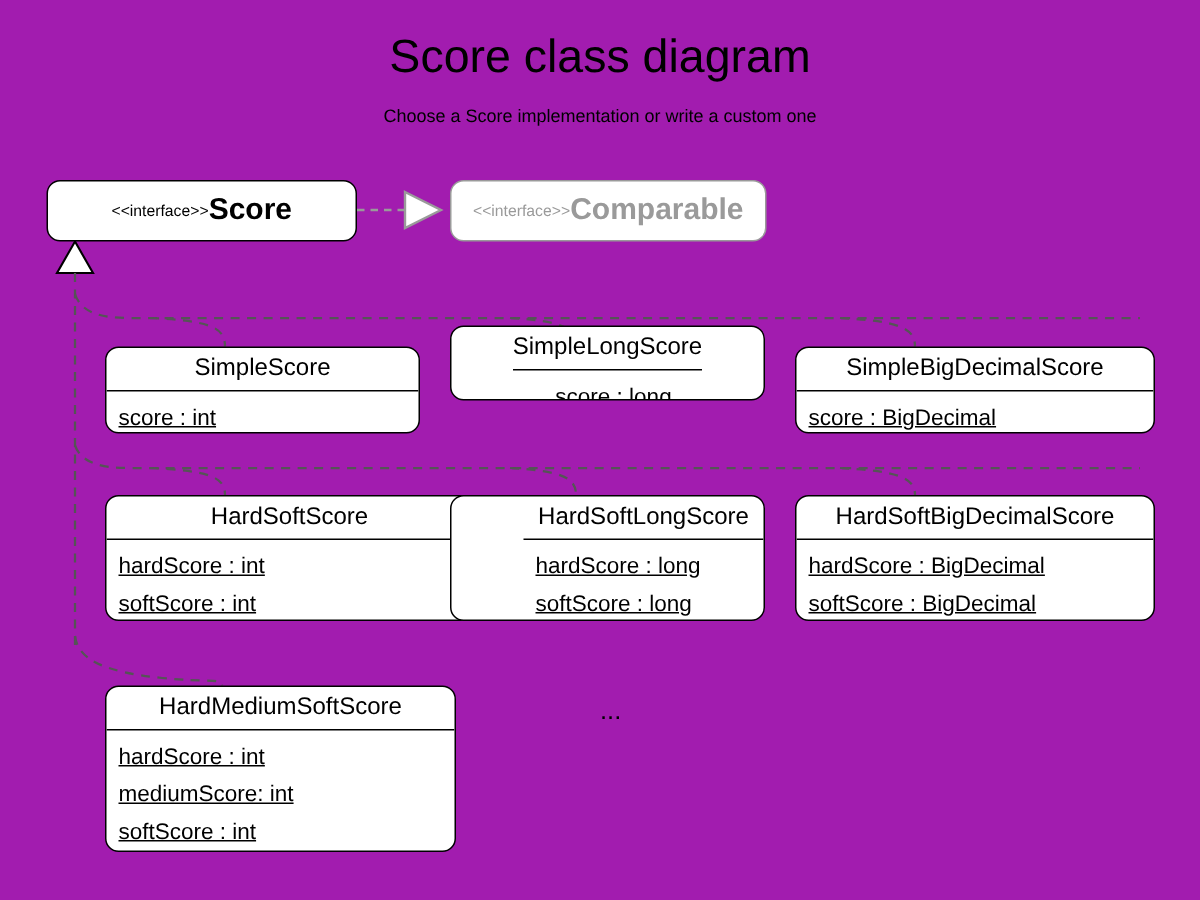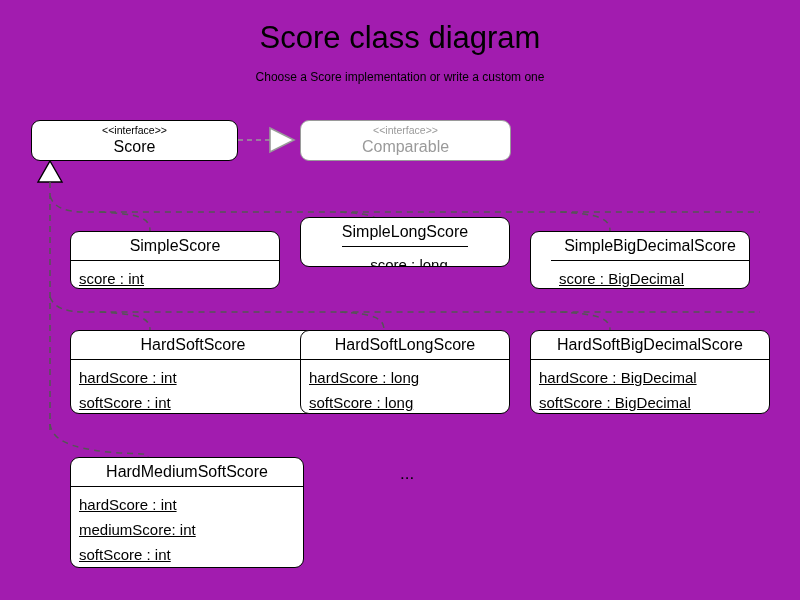--- a/index.html
+++ b/index.html
@@ -44,33 +44,33 @@
   }
 
   
   .iface {
     position: absolute;
     box-sizing: border-box;
     border: 1.3px solid #000;
     border-radius: 9px;
     background: #fff;
     display: flex;
-    flex-direction: column;
     align-items: center;
     justify-content: center;
   }
   .iface .stereo {
     font-size: 10.5px;
     line-height: 12px;
     color: #000;
   }
   .iface .iname {
-    font-size: 16px;
+    font-size: 20px;
     line-height: 21px;
     color: #000;
+    font-weight: bold;
   }
   .iface.muted {
     border-color: #9a9a9a;
   }
   .iface.muted .stereo,
   .iface.muted .iname {
     color: #9a9a9a;
   }
 
   
@@ -161,36 +161,36 @@
     </div>
   </div>
 
   <div class="cls" style="left:300px; top:217px; width:210px; height:50px;align-items:center;">
     <div class="cls-name">SimpleLongScore</div>
     <div class="cls-attrs">
       <div class="attr">score : long</div>
     </div>
   </div>
 
-  <div class="cls" style="left:530px; top:231px; width:220px; height:58px;padding-left:20px;">
+  <div class="cls" style="left:530px; top:231px; width:240px; height:58px;">
     <div class="cls-name">SimpleBigDecimalScore</div>
     <div class="cls-attrs">
       <div class="attr">score : BigDecimal</div>
     </div>
   </div>
 
   <div class="cls" style="left:70px; top:330px; width:246px; height:84px;">
     <div class="cls-name">HardSoftScore</div>
     <div class="cls-attrs">
       <div class="attr">hardScore : int</div>
       <div class="attr">softScore : int</div>
     </div>
   </div>
 
-  <div class="cls" style="left:300px; top:330px; width:210px; height:84px;">
+  <div class="cls" style="left:300px; top:330px; width:210px; height:84px;padding-left:48px;">
     <div class="cls-name">HardSoftLongScore</div>
     <div class="cls-attrs">
       <div class="attr">hardScore : long</div>
       <div class="attr">softScore : long</div>
     </div>
   </div>
 
   <div class="cls" style="left:530px; top:330px; width:240px; height:84px;">
     <div class="cls-name">HardSoftBigDecimalScore</div>
     <div class="cls-attrs">

